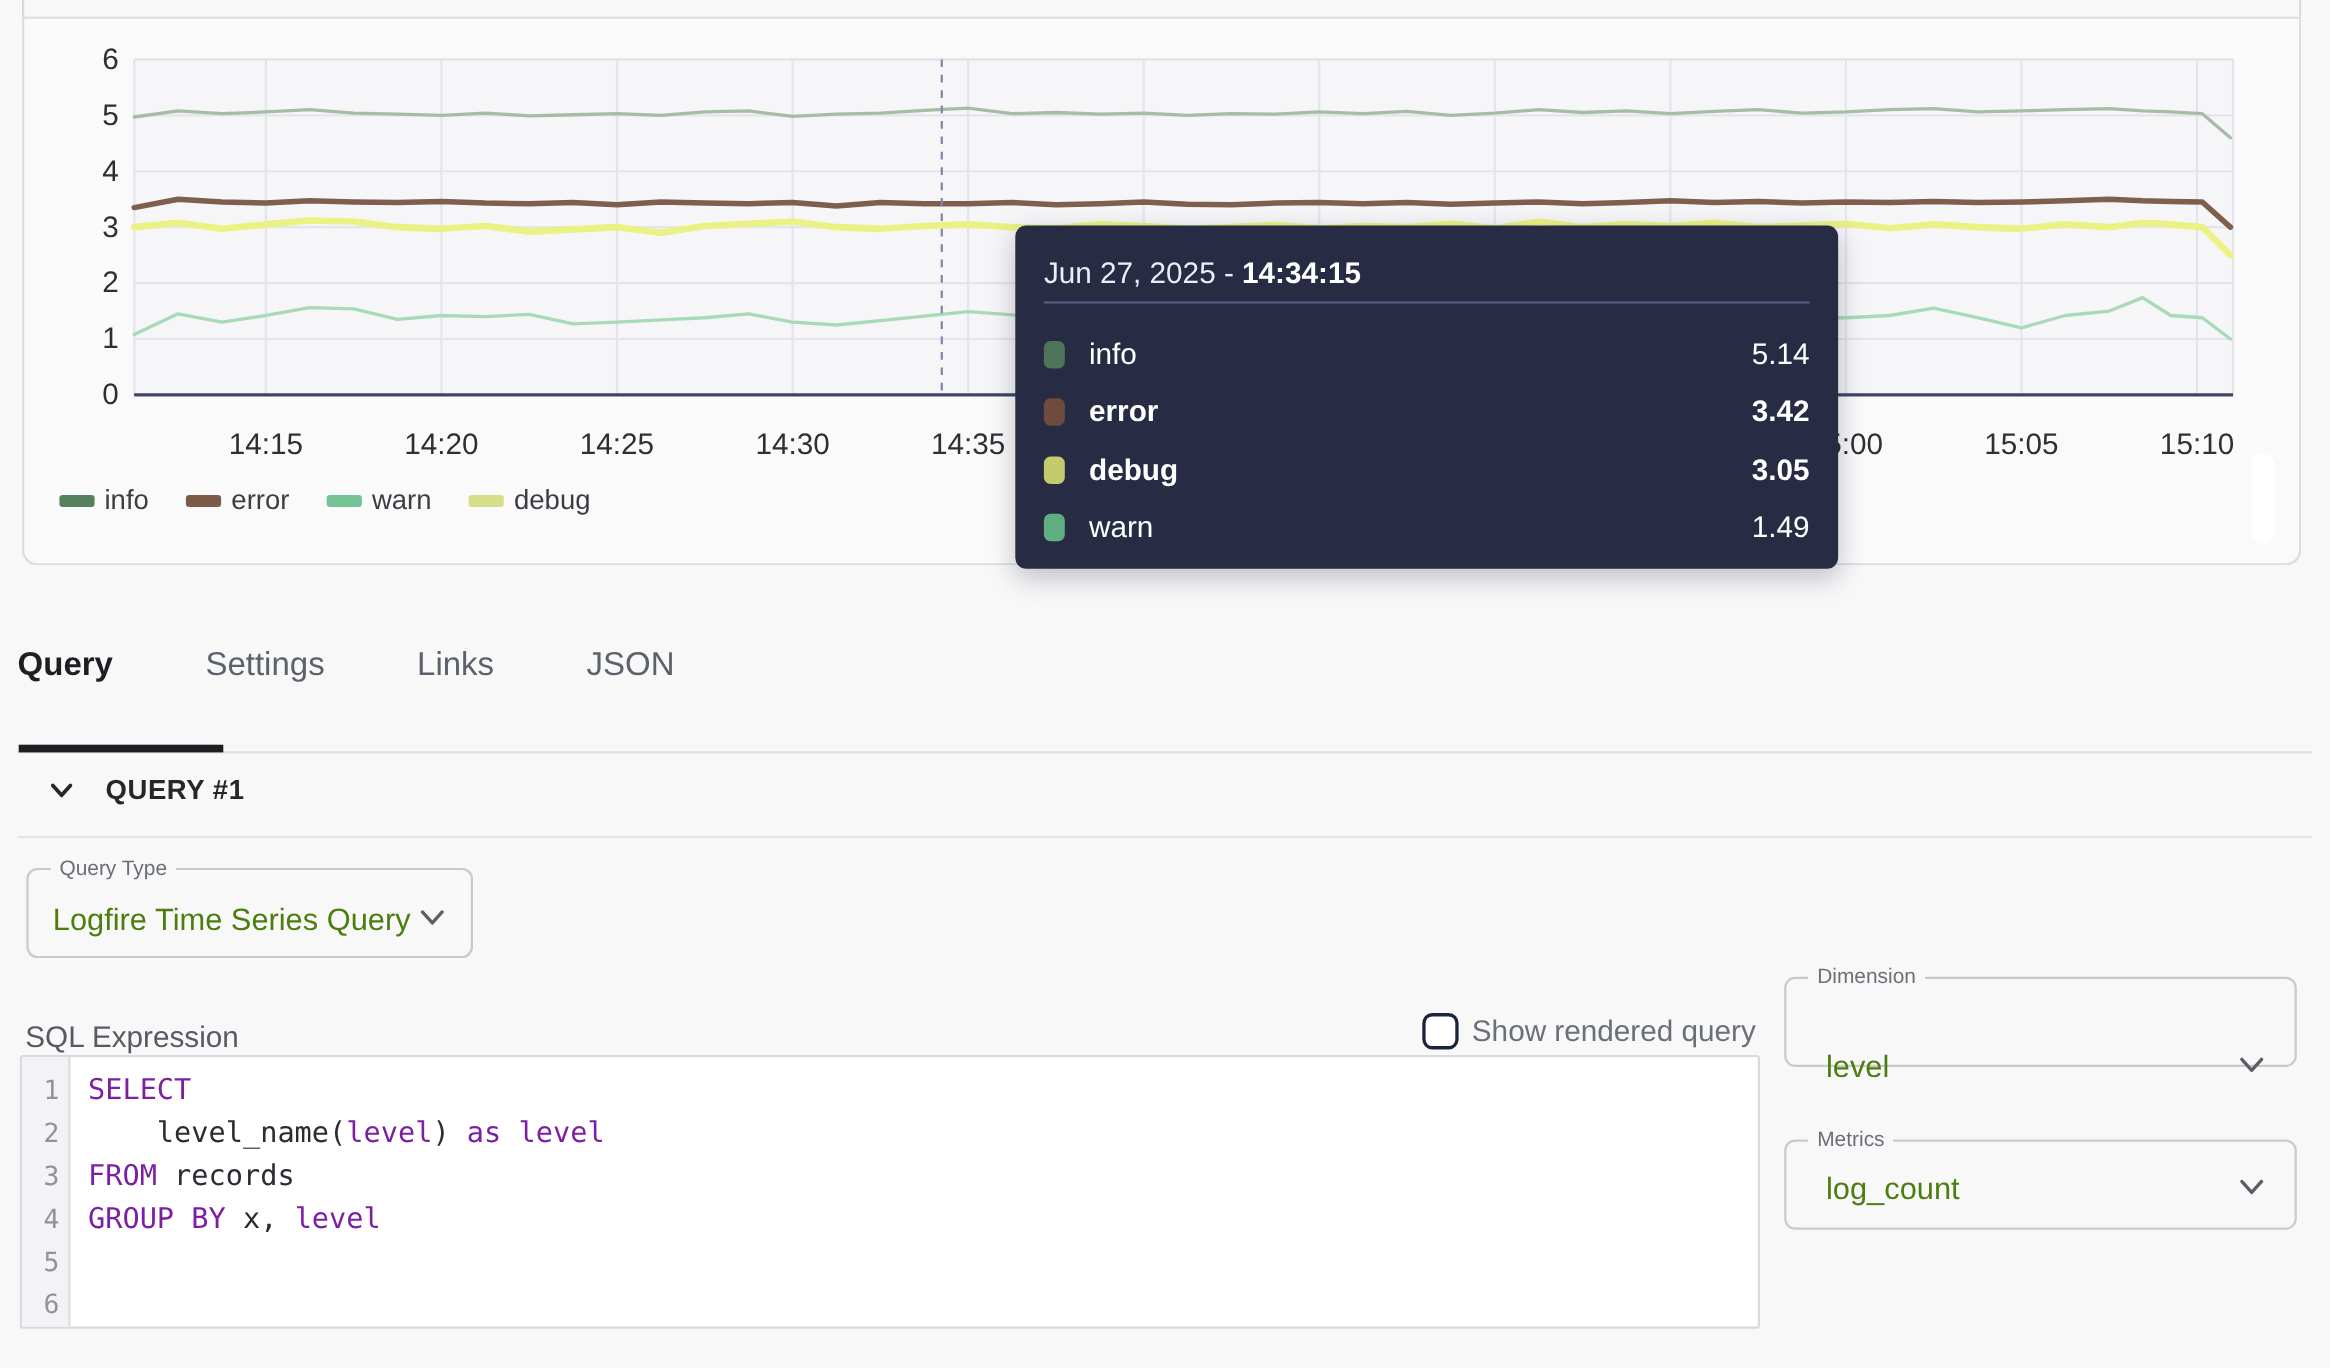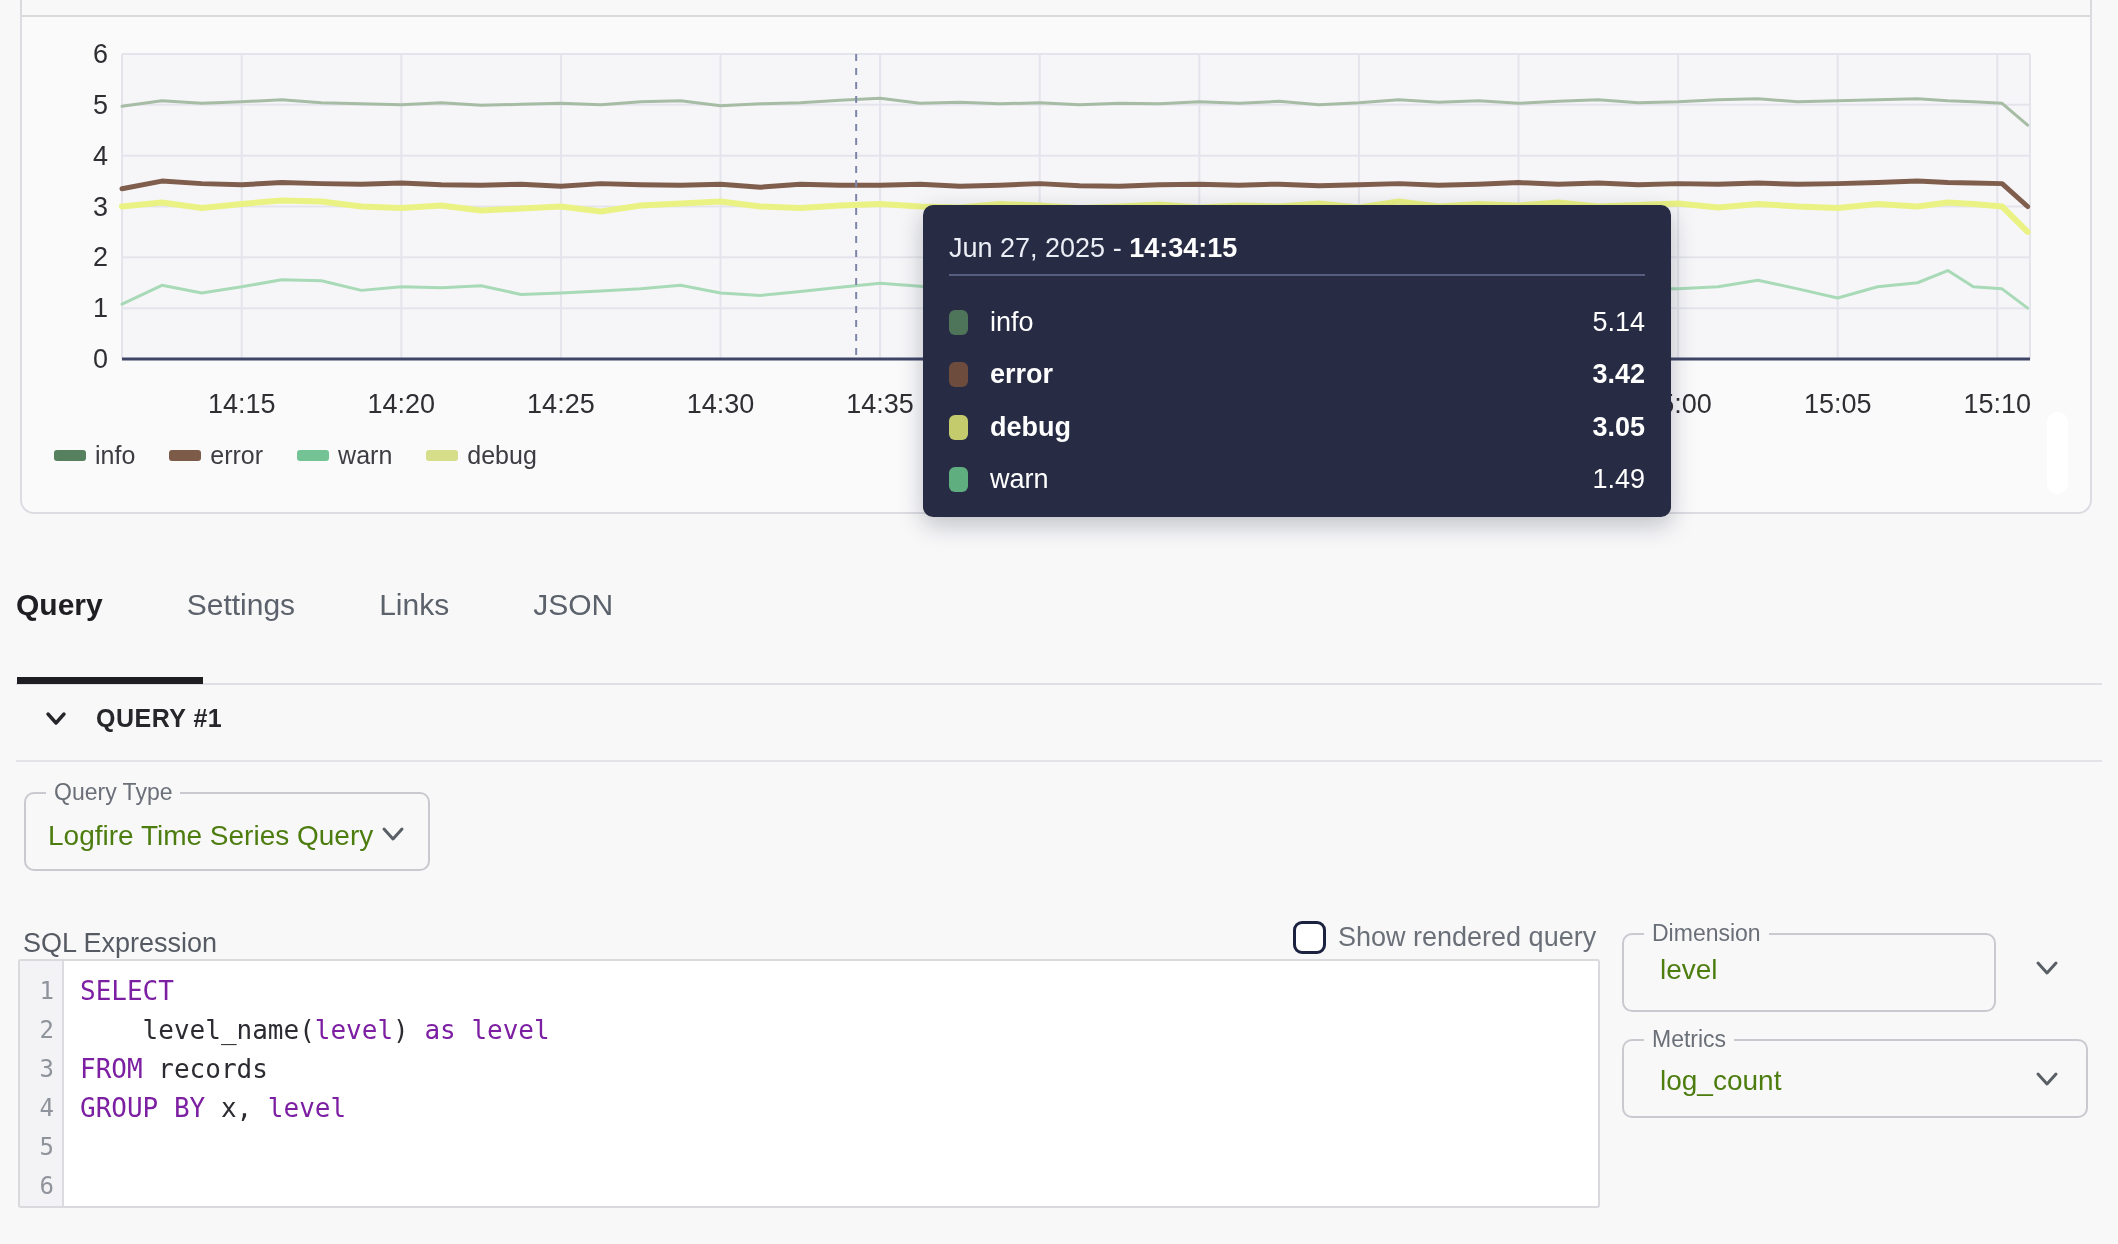--- a/index.html
+++ b/index.html
@@ -41,21 +41,21 @@
   .tab.active { color:#1f1f23; font-weight:700; }
   #tab-underline { position:absolute; left:17px; top:677px; width:186px; height:7px; background:#1f1f23; z-index:2;}
   #tab-divider { position:absolute; left:16px; top:683px; width:2086px; height:2px; background:#e0e0e4; }
 
   
   #query-header { position:absolute; left:42px; top:704px; display:flex; gap:26px; cursor:pointer; }
   #query-title { font-size:25px; font-weight:600; color:#26262b; letter-spacing:.5px; }
   #query-divider { position:absolute; left:16px; top:760px; width:2086px; height:2px; background:#e4e4e8; }
 
   fieldset.outline { position:absolute; border:2px solid #c9c9cf; border-radius:10px; background:transparent; }
-  fieldset.outline legend { font-size:23px; color:#6a6f78; margin-left:20px; padding:0 8px; }
+  fieldset.outline legend { font-size:19px; color:#6a6f78; margin-left:20px; padding:0 8px; }
   .select-value { font-size:28px; color:#4d7c0f; position:absolute; }
   .chev { stroke:#5a5f66; stroke-width:3; fill:none; stroke-linecap:round; stroke-linejoin:round; }
   .select-chev { position:absolute; }
 
   #query-type-field { left:24px; top:779px; width:406px; height:92px; }
   #query-type-value { left:48px; top:820px; }
   #query-type-chev { left:378px; top:824px; }
 
   
   #sql-label { position:absolute; left:23px; top:928px; font-size:27px; color:#565b63; }
@@ -65,21 +65,21 @@
 
   #sql-editor { position:absolute; left:18px; top:959px; width:1582px; height:249px;
     background:#ffffff; border:2px solid #d9d9de; border-radius:3px; display:flex; overflow:hidden; }
   #sql-gutter { width:44px; background:#f3f3f5; border-right:2px solid #dcdce0; padding:11px 8px 0 0; }
   .gutter-num { font-family:"DejaVu Sans Mono", monospace; font-size:24px; color:#8f939b; text-align:right; height:39px; line-height:39px; }
   #sql-code { flex:1; padding:11px 0 0 16px; }
   .code-line { font-family:"DejaVu Sans Mono", monospace; font-size:26px; height:39px; line-height:39px; white-space:pre; color:#2b2b31; }
   .code-line .k { color:#7c1fa2; }
 
   
-  #dimension-field { left:1622px; top:920px; width:374px; height:92px; }
+  #dimension-field { left:1622px; top:878px; width:466px; height:92px; }
   #dimension-value { left:1660px; top:954px; }
   #dimension-chev { left:2032px; top:958px; }
   #metrics-field { left:1622px; top:1026px; width:466px; height:92px; }
   #metrics-value { left:1660px; top:1065px; }
   #metrics-chev { left:2032px; top:1069px; }
 </style>
 </head>
 <body>
 
 <div id="screen">

